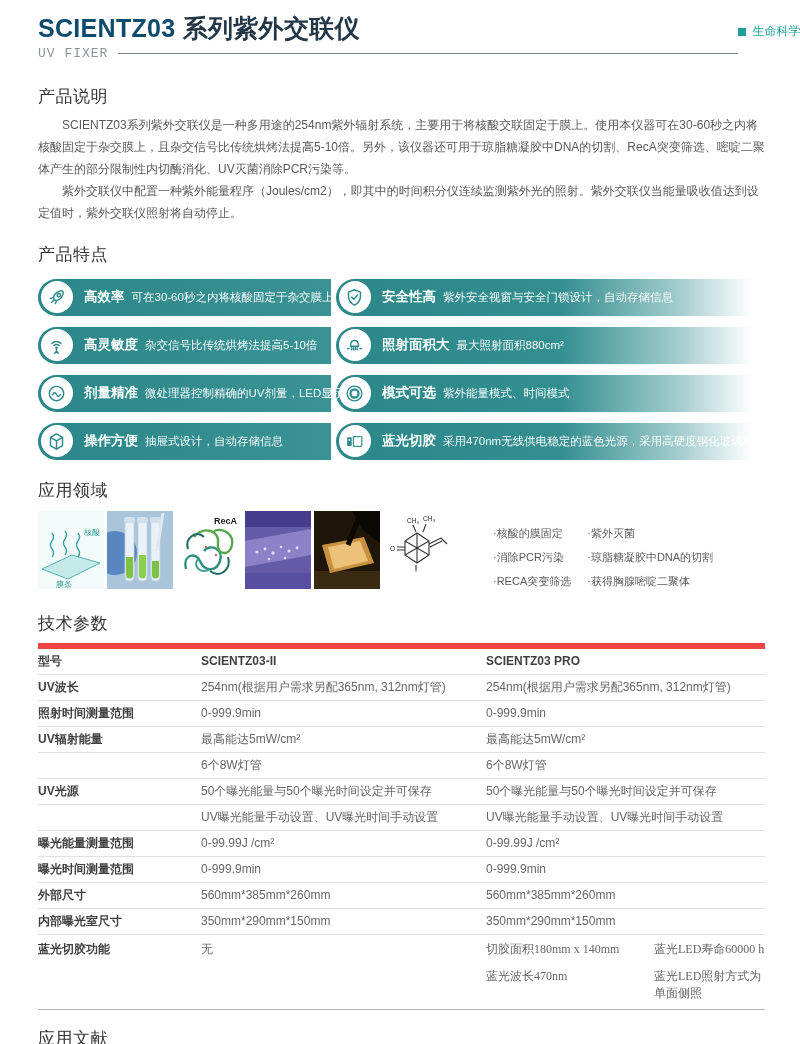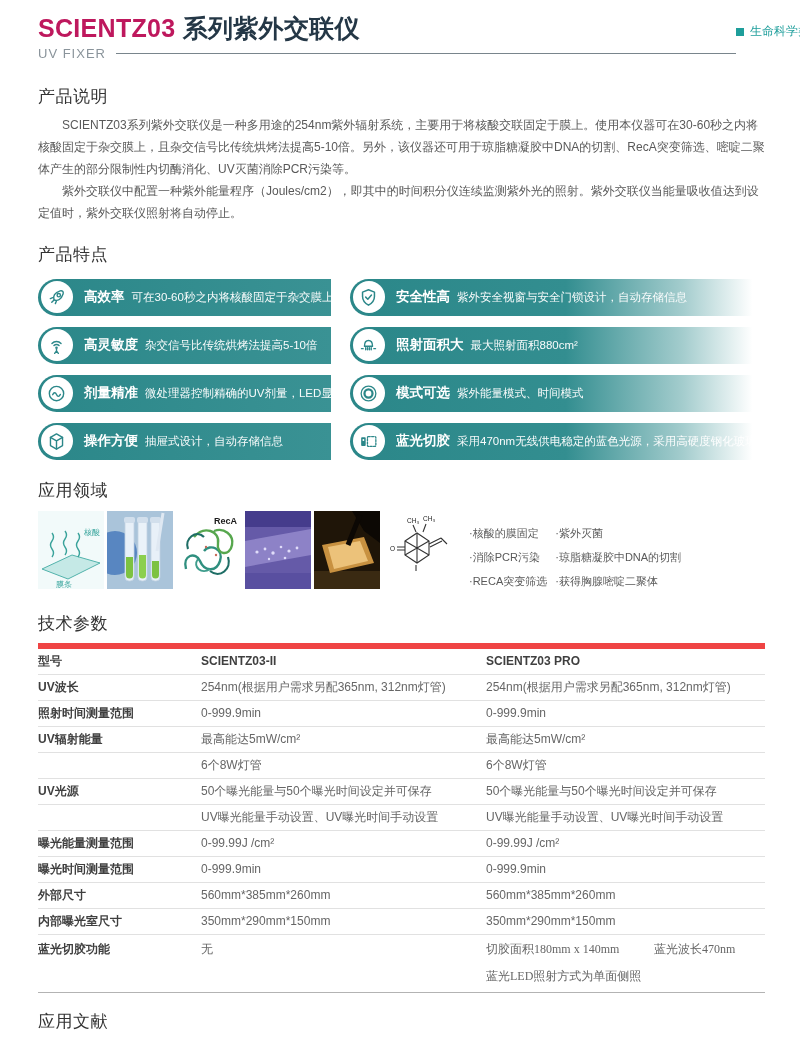--- a/index.html
+++ b/index.html
@@ -7,57 +7,57 @@
   body {
     height:1044px; background:#ffffff; overflow:hidden;
     font-family:"Liberation Sans","DejaVu Sans",sans-serif;
     -webkit-font-smoothing:antialiased;
   }
   .page { padding:14px 35px 0 38px; }
 
   
   .header-row { display:flex; justify-content:space-between; align-items:flex-start; }
   .title { font-size:25px; font-weight:bold; color:#243746; letter-spacing:.3px; line-height:1.15; }
-  .title .brand { color:#be185d; }
+  .title .brand { color:#0c4a6e; }
   .subtitle-row { display:flex; align-items:center; margin-top:3px; }
-  .subtitle { color:#8a949b; font-size:13px; letter-spacing:1px; margin-right:10px; white-space:nowrap; }
+  .subtitle { color:#8a949b; font-size:13px; letter-spacing:1px; margin-right:10px; white-space:nowrap;font-family:Liberation Mono, monospace; }
   .rule { flex:1; height:1px; background:#79858c; width:620px; }
   .category { display:flex; align-items:center; gap:6px; color:#1e9e9b; font-size:12px; margin-top:9px; white-space:nowrap; }
   .sq { width:8px; height:8px; background:#1e9e9b; display:inline-block; }
 
   
   .sec-h { font-size:17px; font-weight:normal; color:#333; letter-spacing:.5px; }
 
   
   .desc { margin-top:6px; }
   .desc p { font-size:12px; color:#595959; line-height:22px; text-indent:2em; }
 
   
   .features { margin-top:13px; }
-  .f-row { display:flex; gap:19px; height:37px; margin-bottom:11px; }
+  .f-row { display:flex; gap:5px; height:37px; margin-bottom:11px; }
   .feature { position:relative; }
   .feature.left { width:293px; flex-shrink:0; }
   .feature.right { flex:1; }
   .feature .bar { position:absolute; inset:0; border-radius:18.5px 0 0 18.5px; }
   .feature.left .bar { background:linear-gradient(90deg,#2b8789,#3a9294); }
   .feature.right .bar { background:linear-gradient(90deg,#2b8789 0%,#338e90 52%,rgba(51,142,144,.45) 80%,rgba(255,255,255,0) 97%); }
   .icon-circle { position:absolute; left:2.5px; top:2.5px; width:32px; height:32px; border-radius:50%;
     background:#fff; color:#2b8789; display:flex; align-items:center; justify-content:center; z-index:2; }
   .icon-circle svg { width:21px; height:21px; }
   .f-content { position:absolute; left:46px; right:2px; top:0; bottom:0; display:flex; align-items:center; gap:7px;
     color:#fff; white-space:nowrap; z-index:1; }
   .f-title { font-weight:bold; font-size:13.5px; flex-shrink:0; }
   .f-desc { font-size:11.5px; opacity:.97; }
 
   
   .apps { margin-top:19px; }
   .app-row { display:flex; margin-top:9px; }
   .thumbs { display:flex; gap:3px; }
   .thumb { width:66px; height:78px; flex-shrink:0; }
-  .app-bullets { display:flex; gap:8px; margin:10px 0 0 20px; }
+  .app-bullets { display:flex; gap:16px; margin:10px 0 0 44px; }
   .app-bullets p { font-size:11px; color:#595959; line-height:24px; white-space:nowrap; }
 
   
   .specs { margin-top:19px; }
   .spec-table { margin-top:8px; border-top:6px solid #ef4444; }
   .spec-row { display:grid; grid-template-columns:163px 285px 1fr; align-items:center;
     border-bottom:1px solid #e1e1e1; min-height:22px; padding:4px 0; }
   .spec-label { font-size:12px; font-weight:bold; color:#3f3f3f; }
   .spec-val { font-size:12px; color:#666; }
   .spec-head .spec-val { font-weight:bold; color:#3f3f3f; }
@@ -379,20 +379,21 @@
       <div class="spec-row">
         <div class="spec-label">内部曝光室尺寸</div>
         <div class="spec-val">350mm*290mm*150mm</div>
         <div class="spec-val">350mm*290mm*150mm</div>
       </div>
       <div class="spec-row spec-last">
         <div class="spec-label">蓝光切胶功能</div>
         <div class="spec-val">无</div>
         <div class="spec-val pro-grid">
           <span>切胶面积180mm x 140mm</span>
+          <span>蓝光LED寿命60000 h</span>
           <span>蓝光波长470nm</span>
           <span>蓝光LED照射方式为单面侧照</span>
         </div>
       </div>
 
     </div>
   </div>
 
   <div class="refs">
     <div class="sec-h">应用文献</div>

